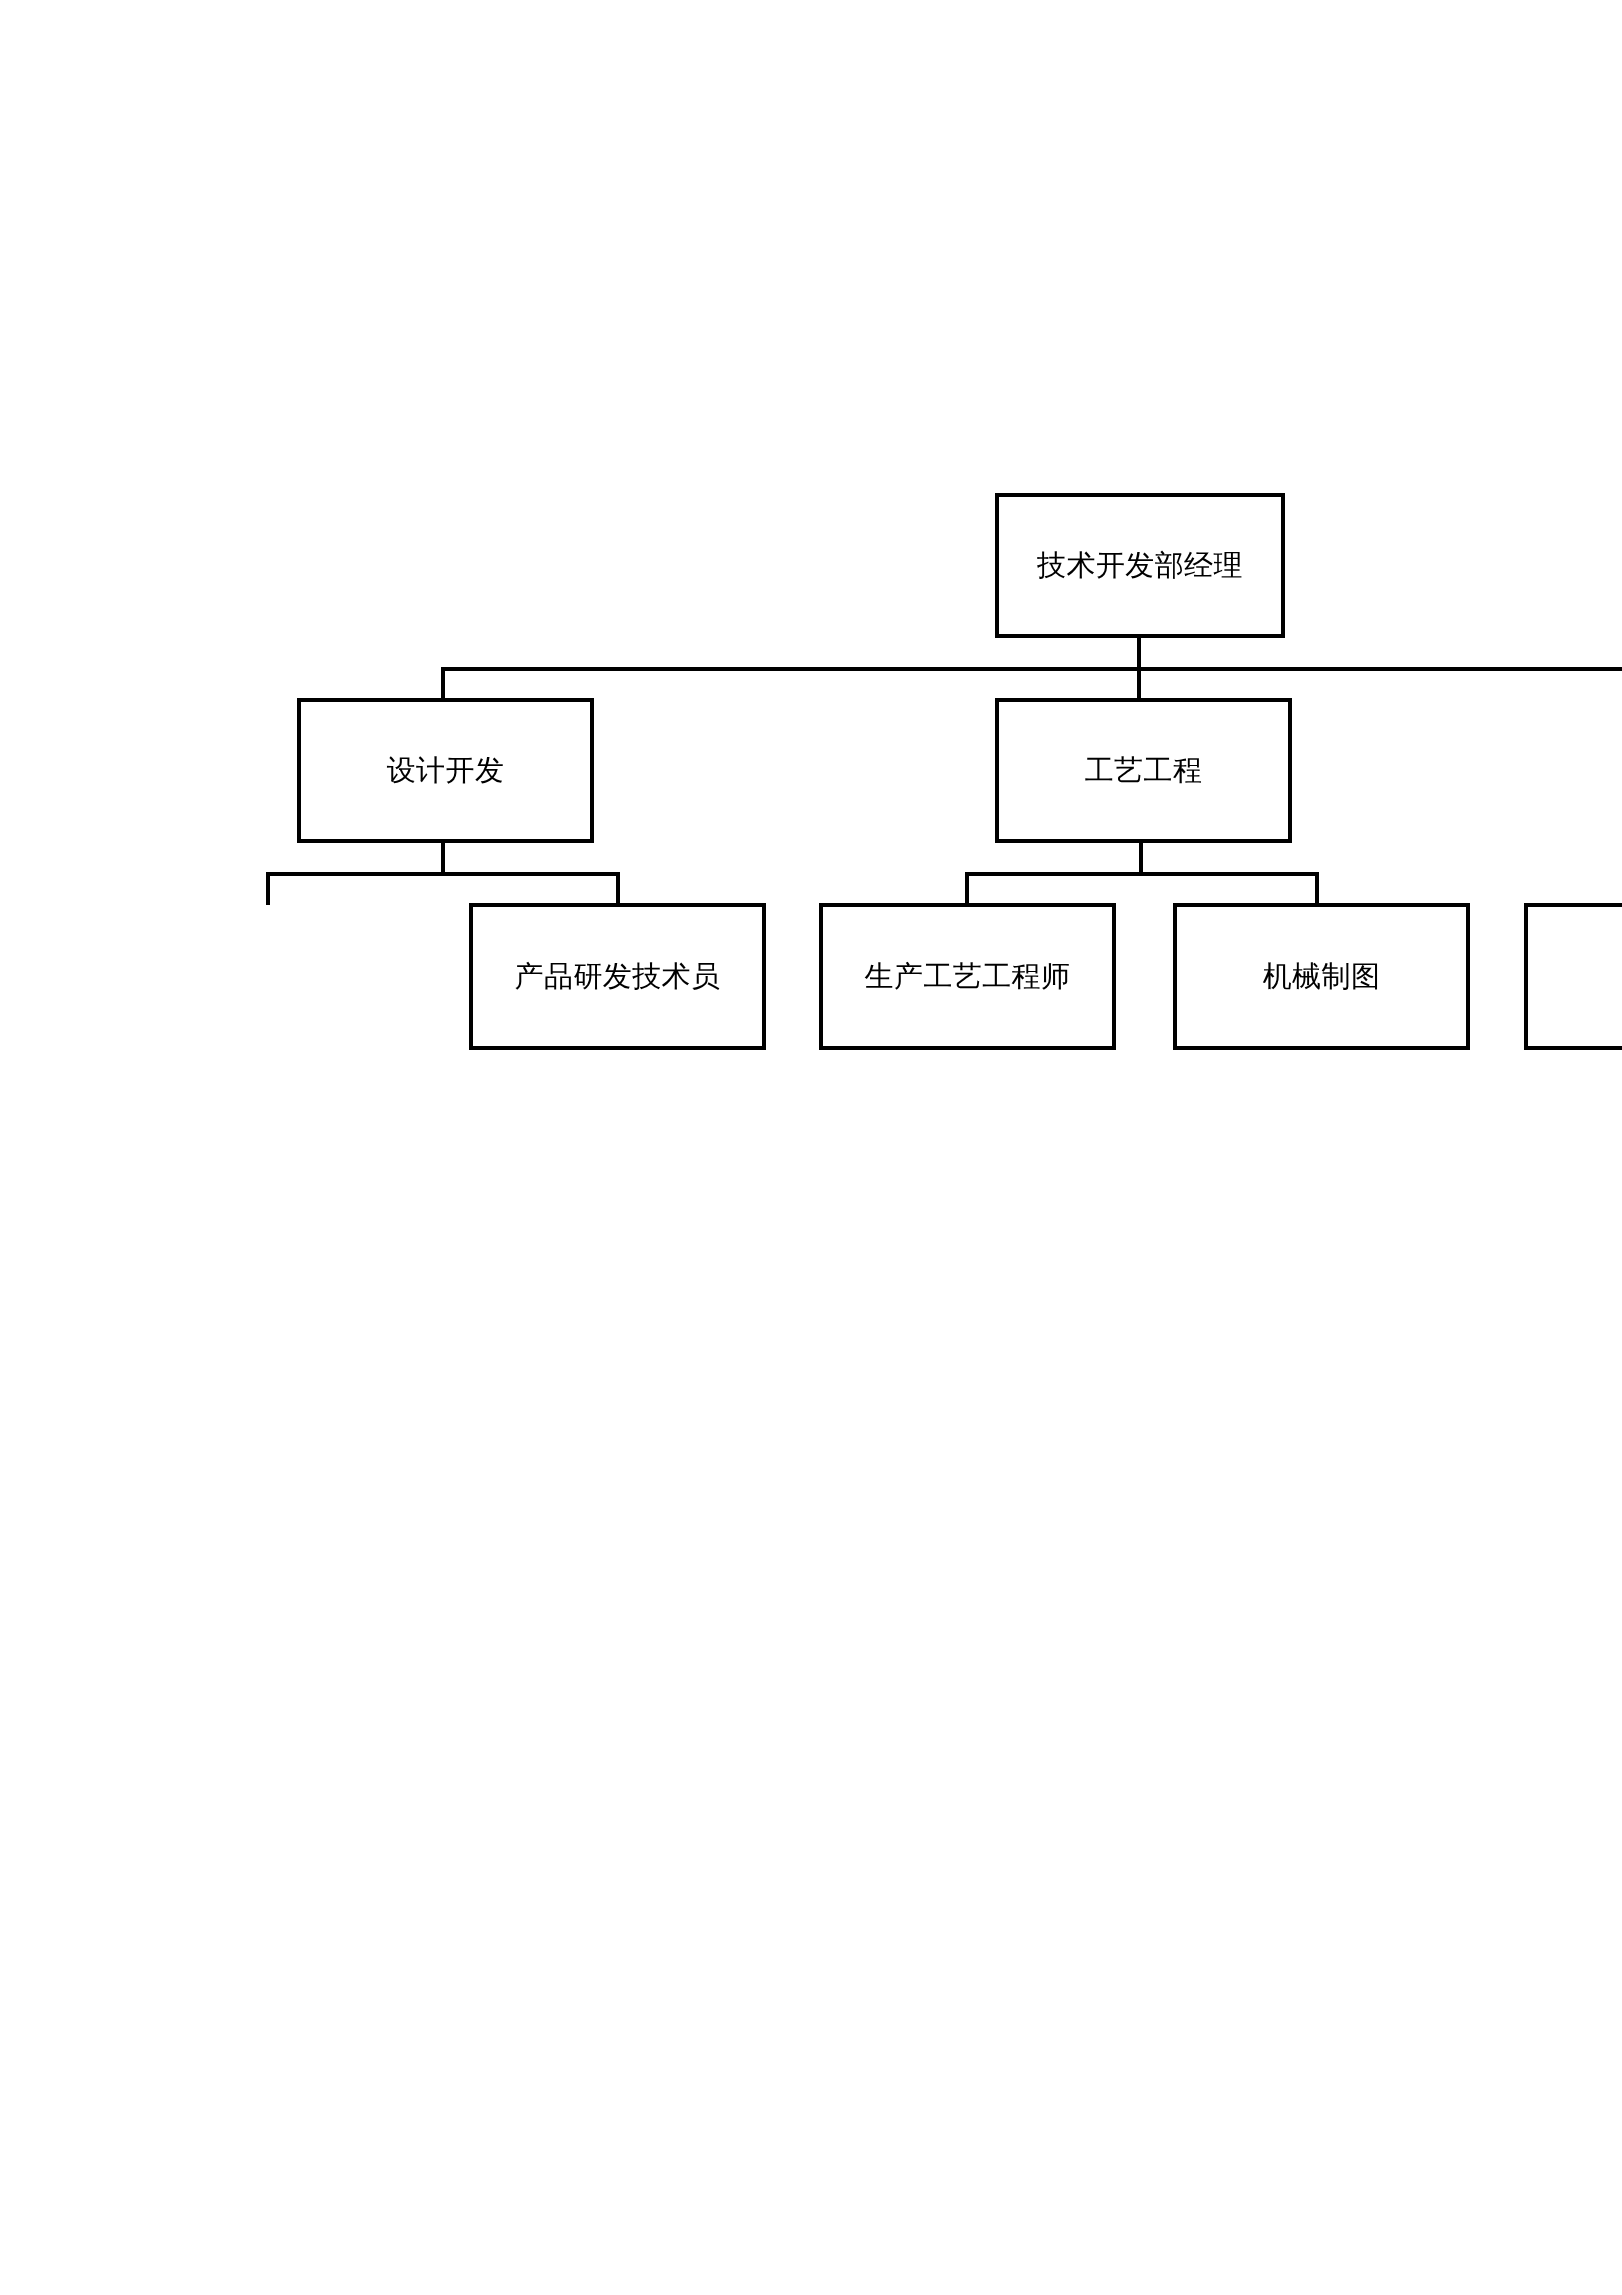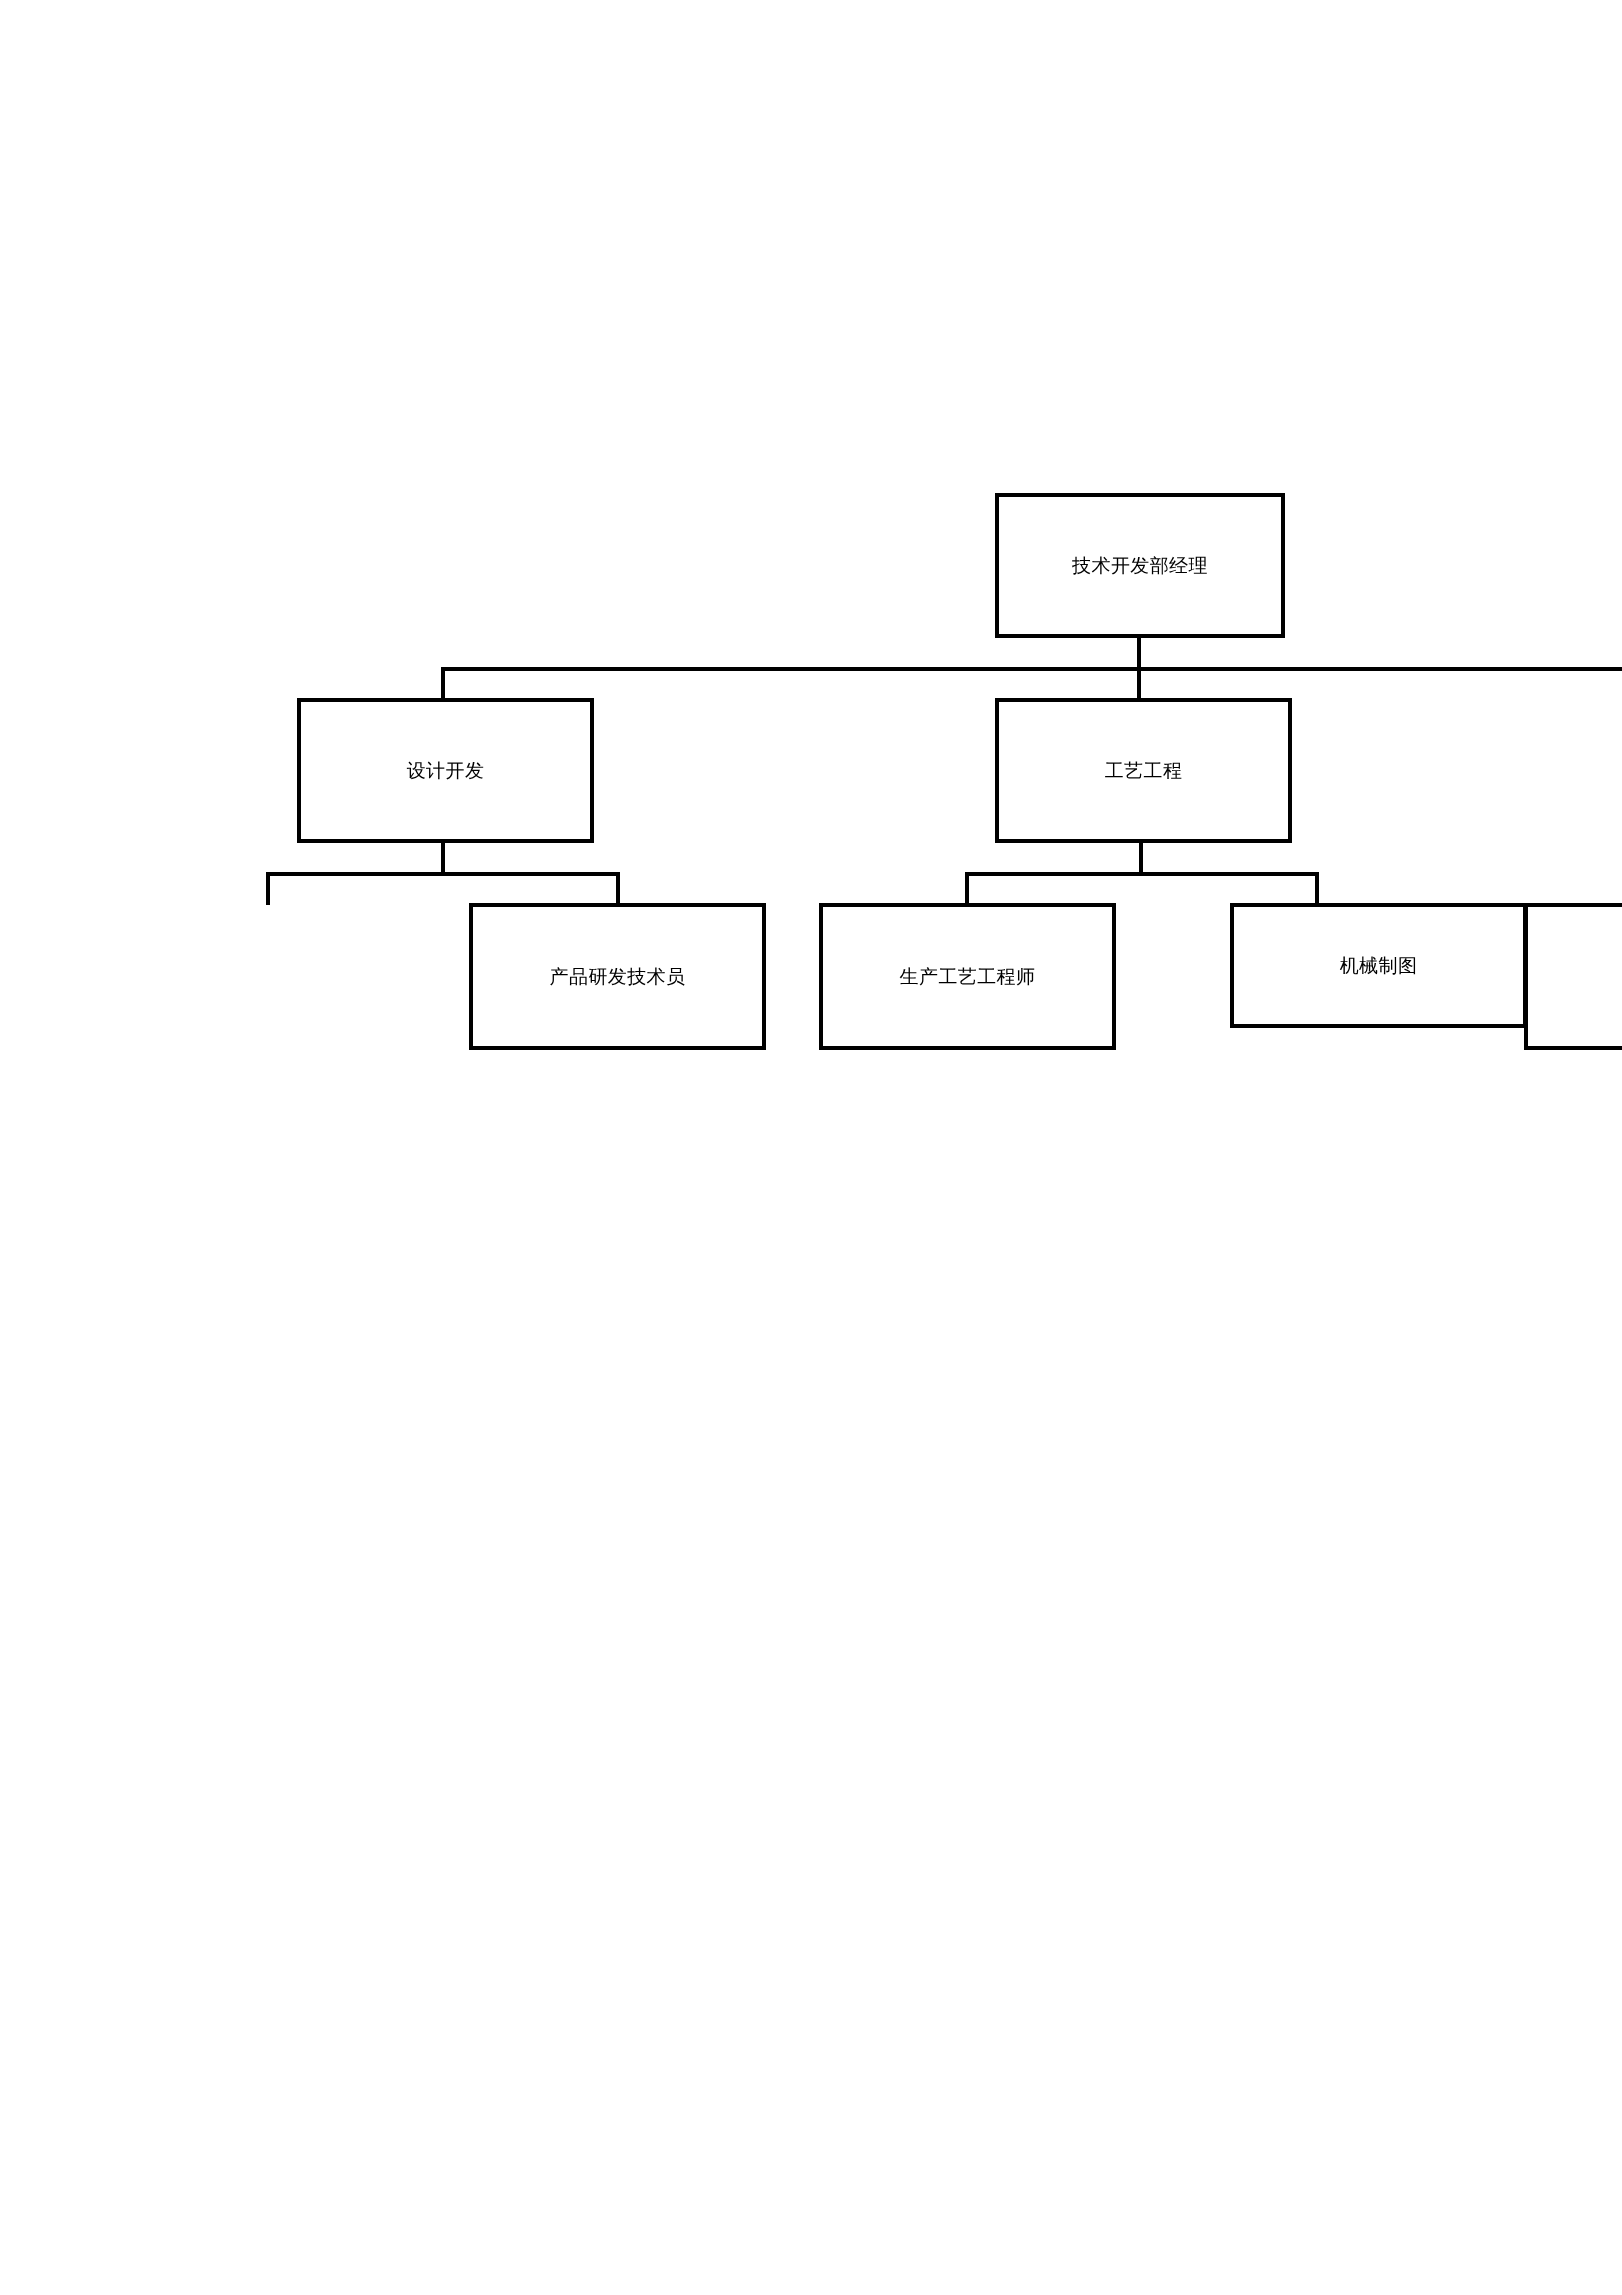--- a/index.html
+++ b/index.html
@@ -21,21 +21,21 @@
     box-sizing: border-box;
     background: #ffffff;
     border: 4.4px solid #000000;
     display: flex;
     align-items: center;
     justify-content: center;
     text-align: center;
     z-index: 3;
   }
   .node-label {
-    font-size: 19px;
+    font-size: 29px;
     line-height: 1.2;
     color: #000000;
     white-space: nowrap;
     letter-spacing: 0.4px;
   }
   .conn {
     position: absolute;
     background: #000000;
     z-index: 1;
   }
@@ -79,21 +79,21 @@
 
 
   <div class="node" style="left:469px; top:903px; width:297px; height:147px;">
     <span class="node-label">产品研发技术员</span>
   </div>
 
   <div class="node" style="left:819px; top:903px; width:297px; height:147px;">
     <span class="node-label">生产工艺工程师</span>
   </div>
 
-  <div class="node" style="left:1230px; top:903px; width:297px; height:125px;">
+  <div class="node" style="left:1173px; top:903px; width:297px; height:147px;">
     <span class="node-label">机械制图</span>
   </div>
 
   <div class="node" style="left:1524px; top:903px; width:297px; height:147px;">
     
   </div>
 
 </div>
 
 

